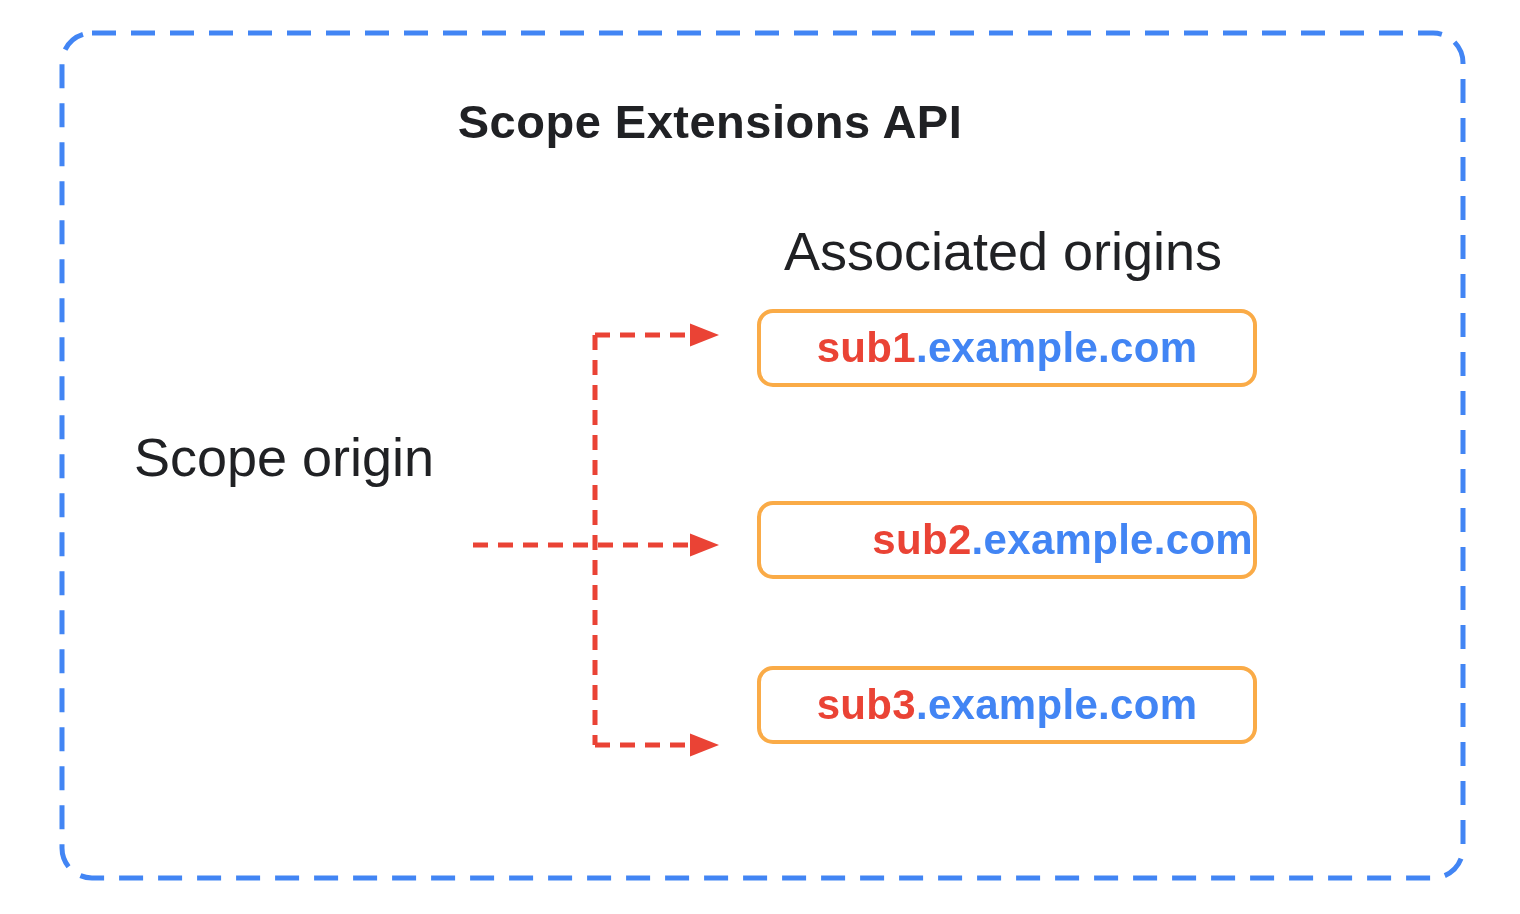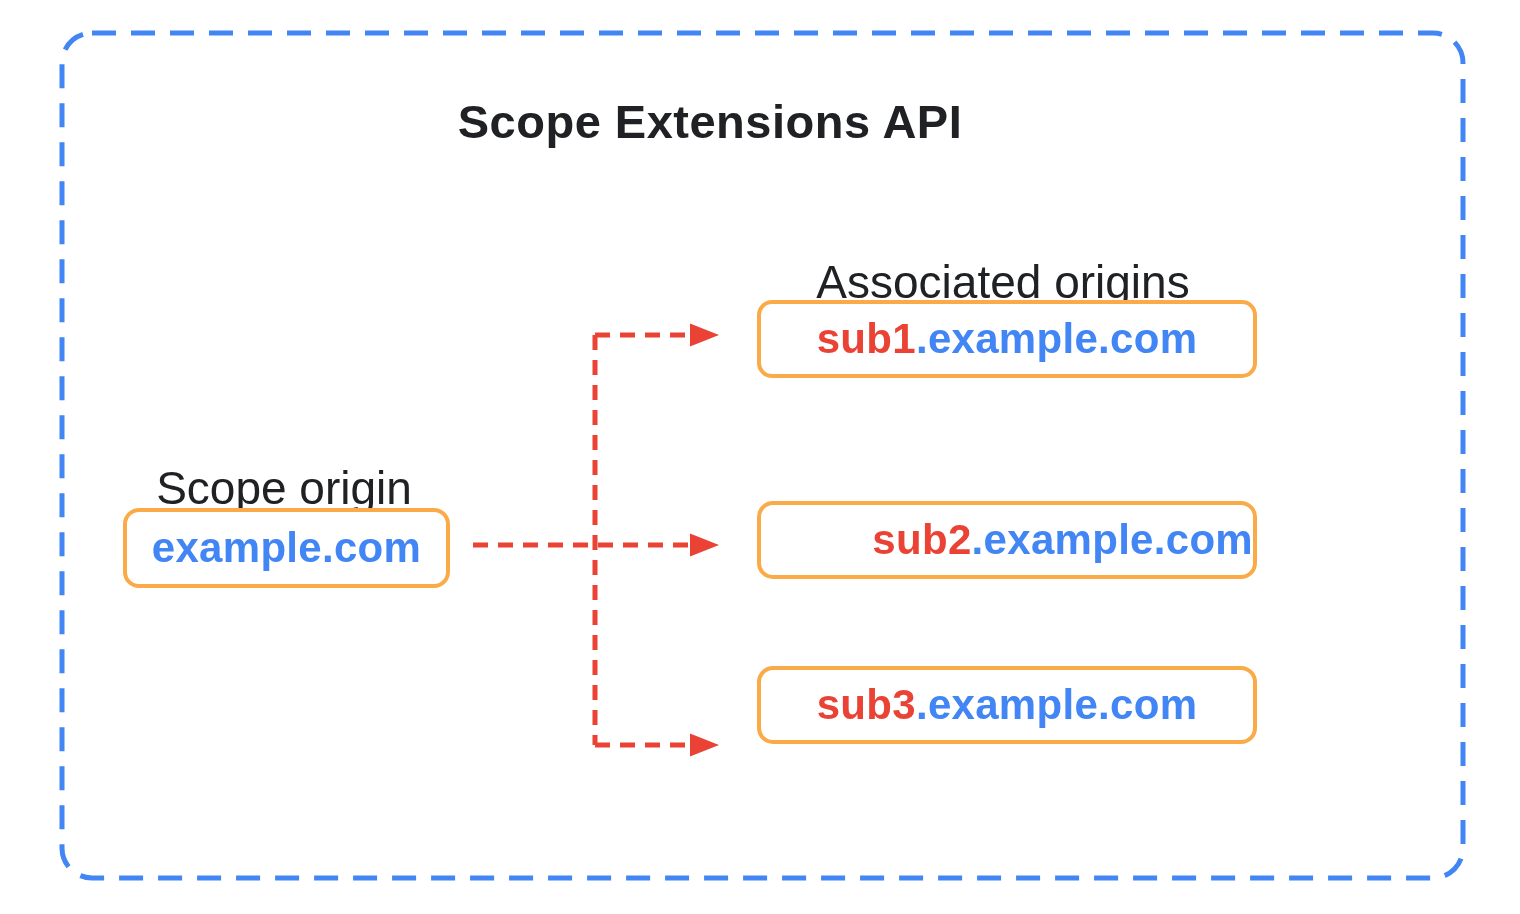--- a/index.html
+++ b/index.html
@@ -9,32 +9,32 @@
   }
   .svg-layer{position:absolute;left:0;top:0;width:1520px;height:914px;pointer-events:none;}
   .blue-dash{fill:none;stroke:var(--border-blue,#4285F4);stroke-width:5;stroke-dasharray:24 15;stroke-linecap:butt;}
   .red-dash{fill:none;stroke:var(--arrow-red,#EA4335);stroke-width:5;stroke-dasharray:15 10;stroke-linecap:butt;}
   .red-head{fill:var(--arrow-red,#EA4335);stroke:none;}
   .label{
     position:absolute;transform:translateX(-50%);white-space:nowrap;
     color:var(--text-black,#202124);line-height:1.1;
   }
   .title{font-size:47px;font-weight:bold;letter-spacing:0.5px;}
-  .sublabel{font-size:46px;font-weight:400;margin-top:35px;}
+  .sublabel{font-size:54px;font-weight:400;}
   .obox{
     position:absolute;box-sizing:border-box;background:#ffffff;
     border:4px solid var(--box-border-orange,#FAAB47);border-radius:16px;
     display:flex;align-items:center;justify-content:center;
     font-size:42px;font-weight:bold;white-space:nowrap;letter-spacing:0.3px;
   }
   .main-box{left:123px;top:508px;width:327px;height:80px;color:var(--domain-blue,#4285F4);}
   .sub-box{left:757px;width:500px;height:78px;}
   .sub-box .pfx{color:var(--subdomain-red,#EA4335);}
   .sub-box .sfx{color:var(--domain-blue,#4285F4);}
-  .sub-box-1{top:300px;border-radius:15px;}
+  .sub-box-1{top:309px;}
   .sub-box-2{top:501px;justify-content:flex-end;}
   .sub-box-3{top:666px;}
 </style>
 </head>
 <body>
 
 <div class="canvas">
 
   <svg class="svg-layer" viewBox="0 0 1520 914" aria-hidden="true">
     <rect x="62" y="33" width="1401" height="845" rx="30" class="blue-dash"></rect>
@@ -48,23 +48,20 @@
     <path d="M690 533.5 L719 545 L690 556.5 Z" class="red-head"></path>
     <path d="M690 733.5 L719 745 L690 756.5 Z" class="red-head"></path>
   </svg>
 
   <div class="label title" style="left:710px;top:96px;">Scope Extensions API</div>
 
   <div class="label sublabel" style="left:1003px;top:222px;">Associated origins</div>
 
   <div class="label sublabel" style="left:284px;top:428px;">Scope origin</div>
 
-  <div class="obox main-box">
-    <span>example.com</span>
-  </div>
 
   <div class="obox sub-box sub-box-1">
     <span class="pfx">sub1</span>
       <span class="sfx">.example.com</span>
   </div>
   <div class="obox sub-box sub-box-2">
     <span class="pfx">sub2</span>
       <span class="sfx">.example.com</span>
   </div>
   <div class="obox sub-box sub-box-3">

